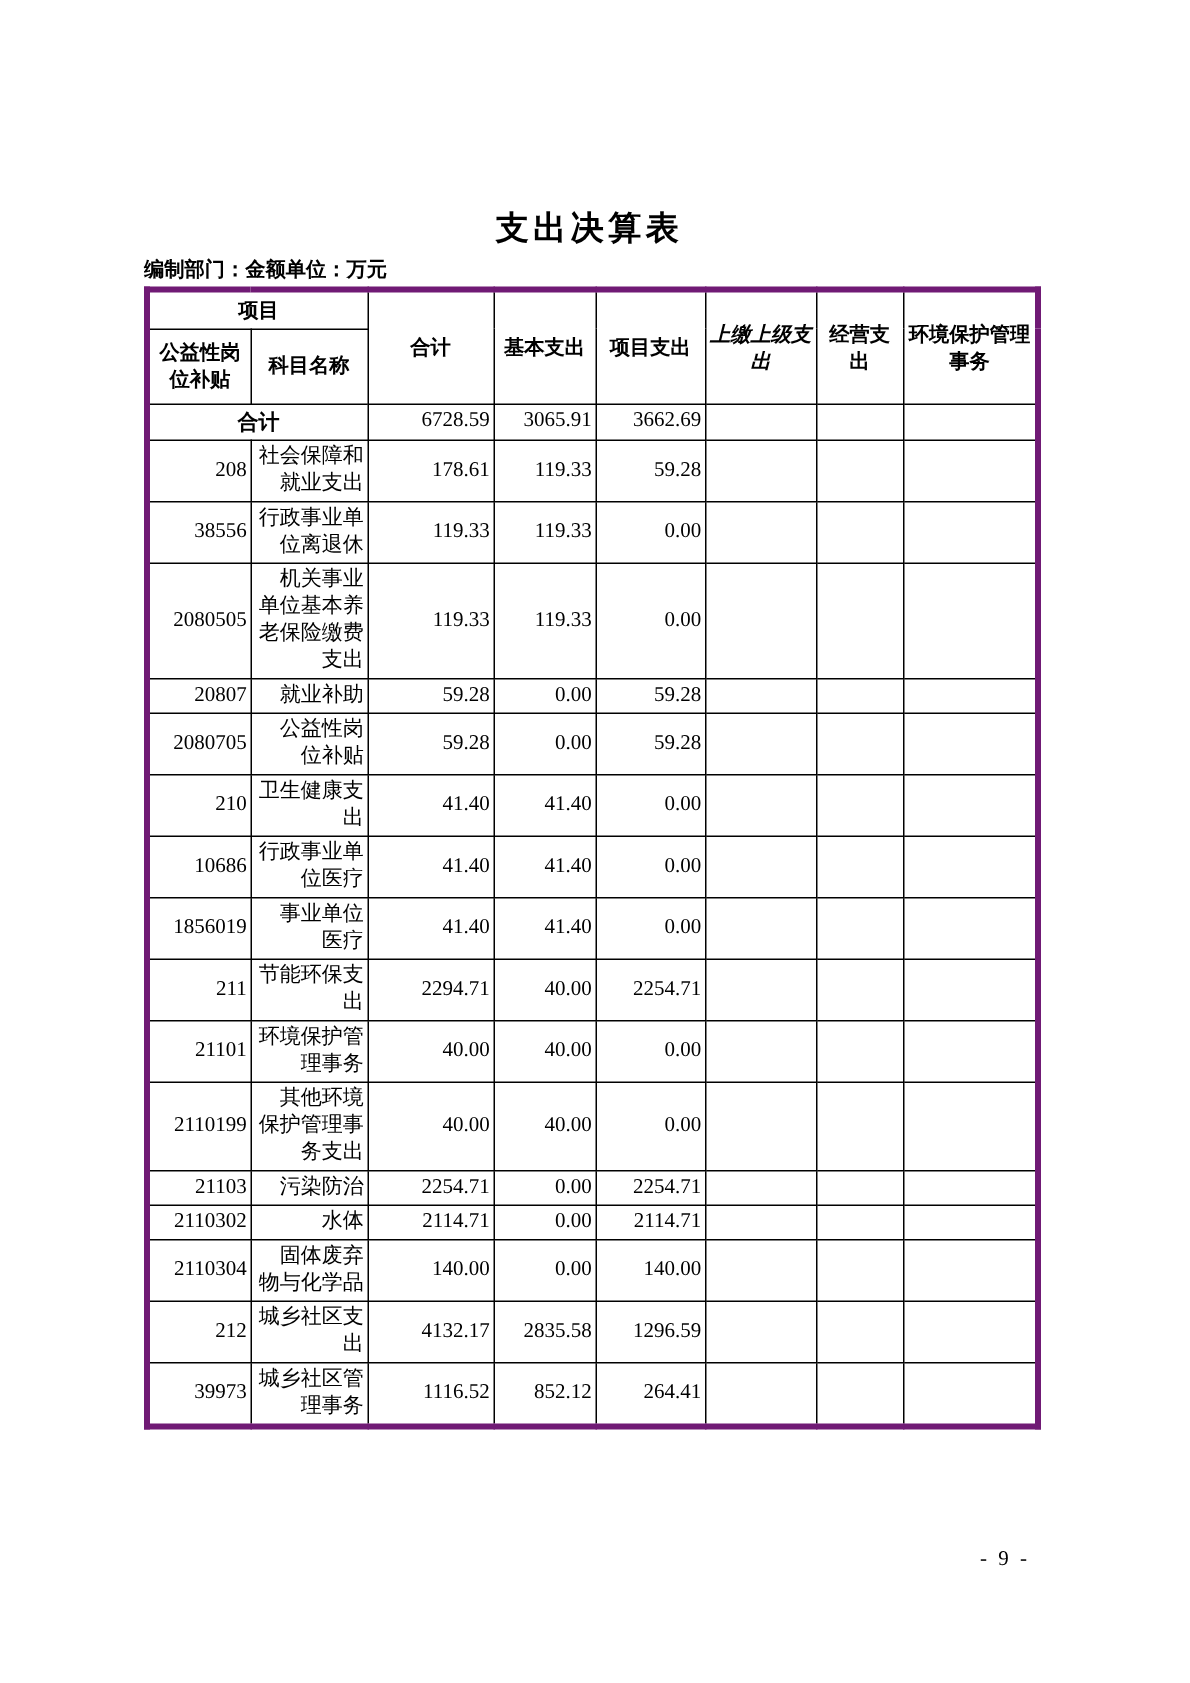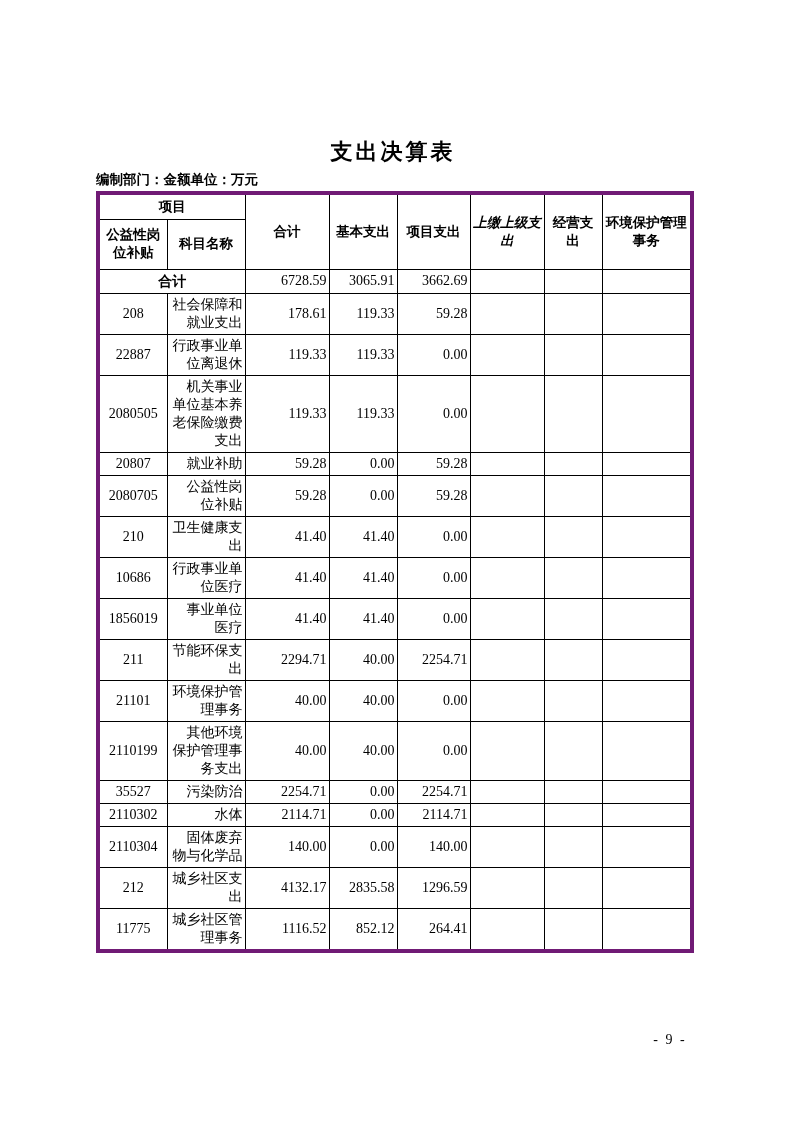--- a/index.html
+++ b/index.html
@@ -73,21 +73,21 @@
   th.th-code { padding: 2px 5px; }
   th.th-superior { padding: 2px 11px; font-style: italic; }
   th.th-operating { padding: 2px 1px; }
   th.th-subsidy { padding: 2px 8px; }
   table.main td {
     font-size: 14px;
     line-height: 18px;
     padding: 2px;
   }
   td.code {
-    text-align: center;
+    text-align: right;
     padding-left: 3px;
   }
   td.name {
     text-align: right;
     font-size: 14.5px;
     padding-left: 2px;
     padding-right: 2px;
   }
   td.name.indent { text-indent: 14px; }
   td.num {
@@ -165,21 +165,21 @@
     <td class="code">208</td>
     <td class="name">社会保障和就业支出</td>
     <td class="num">178.61</td>
     <td class="num">119.33</td>
     <td class="num">59.28</td>
     <td class="num"></td>
     <td class="num"></td>
     <td class="num"></td>
   </tr>
           <tr>
-    <td class="code">22887</td>
+    <td class="code">38556</td>
     <td class="name">行政事业单位离退休</td>
     <td class="num">119.33</td>
     <td class="num">119.33</td>
     <td class="num">0.00</td>
     <td class="num"></td>
     <td class="num"></td>
     <td class="num"></td>
   </tr>
           <tr>
     <td class="code">2080505</td>
@@ -265,21 +265,21 @@
     <td class="code">2110199</td>
     <td class="name indent">其他环境保护管理事务支出</td>
     <td class="num">40.00</td>
     <td class="num">40.00</td>
     <td class="num">0.00</td>
     <td class="num"></td>
     <td class="num"></td>
     <td class="num"></td>
   </tr>
           <tr>
-    <td class="code">35527</td>
+    <td class="code">21103</td>
     <td class="name">污染防治</td>
     <td class="num">2254.71</td>
     <td class="num">0.00</td>
     <td class="num">2254.71</td>
     <td class="num"></td>
     <td class="num"></td>
     <td class="num"></td>
   </tr>
           <tr>
     <td class="code">2110302</td>
@@ -305,21 +305,21 @@
     <td class="code">212</td>
     <td class="name">城乡社区支出</td>
     <td class="num">4132.17</td>
     <td class="num">2835.58</td>
     <td class="num">1296.59</td>
     <td class="num"></td>
     <td class="num"></td>
     <td class="num"></td>
   </tr>
           <tr>
-    <td class="code">11775</td>
+    <td class="code">39973</td>
     <td class="name">城乡社区管理事务</td>
     <td class="num">1116.52</td>
     <td class="num">852.12</td>
     <td class="num">264.41</td>
     <td class="num"></td>
     <td class="num"></td>
     <td class="num"></td>
   </tr>
         </tbody>
     </table>

